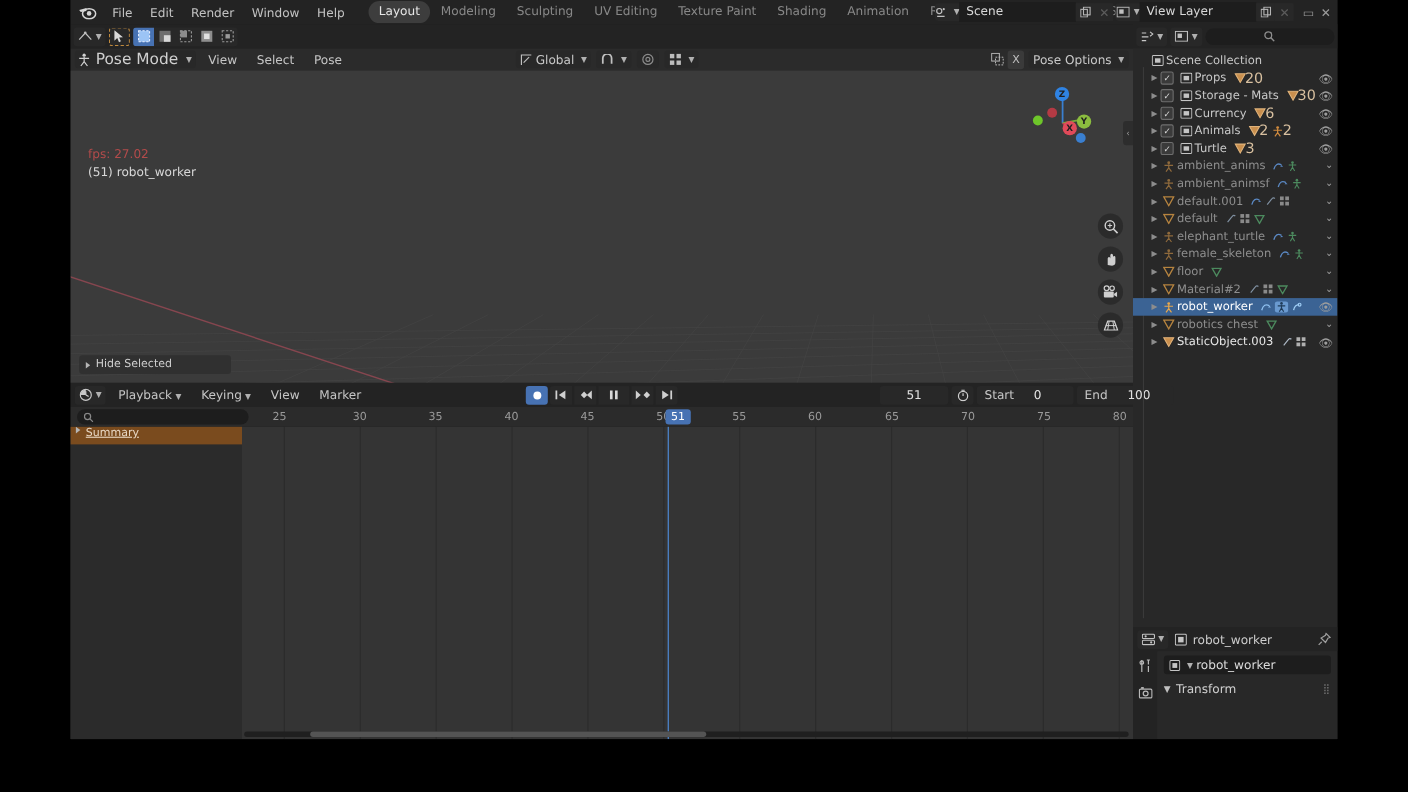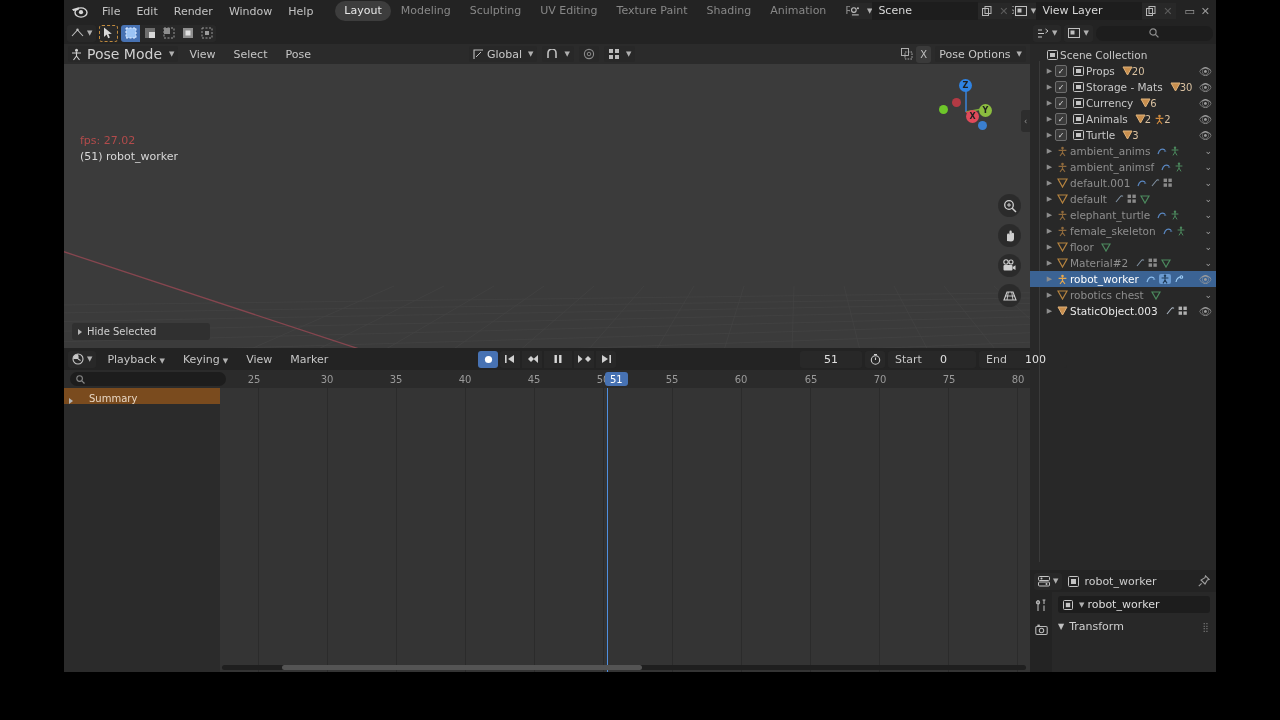--- a/index.html
+++ b/index.html
@@ -76,21 +76,21 @@
   .se-field .lab{color:#c6c6c6;}
   .se-field .val{color:#e2e2e2;}
   #tl-ruler{height:18px;background:#2b2b2b;position:relative;display:flex;align-items:center;}
   .ruler-tick{position:absolute;font-size:10px;color:#9a9a9a;transform:translateX(-50%);}
   #search-box{position:absolute;left:6px;top:2px;width:150px;height:14px;background:#1d1d1d;border-radius:7px;
               display:flex;align-items:center;padding-left:6px;color:#777;}
   #playhead-label{position:absolute;height:14px;background:#4772b3;border-radius:3px;color:#fff;font-size:10px;
                   display:flex;align-items:center;justify-content:center;padding:0 5px;}
   #tl-body{flex:1;background:#282828;position:relative;display:flex;}
   #chan-col{width:156px;background:#2b2b2b;}
-  .chan-row{height:16px;display:flex;align-items:flex-end;gap:16px;padding-left:5px;font-size:10px;}
+  .chan-row{height:16px;display:flex;align-items:flex-start;gap:5px;padding-left:5px;font-size:10px;text-decoration:underline;}
   .chan-row.summary{background:#7a4b1e;color:#e8d7c4;}
   #key-area{flex:1;position:relative;background:#343434;}
   .keycell{position:absolute;top:0;bottom:0;border-right:1px solid #2b2b2b;}
   #playhead{position:absolute;top:0;bottom:0;width:1px;background:#4f8fe0;}
   #tl-scroll{position:absolute;left:158px;right:4px;bottom:2px;height:5px;background:#1f1f1f;border-radius:3px;}
   #tl-scroll-thumb{position:absolute;left:60px;width:360px;height:5px;background:#545454;border-radius:3px;}
 
   
   #outliner{height:548px;background:#282828;display:flex;flex-direction:column;}
   #out-header{height:22px;background:#232323;display:flex;align-items:center;padding:0 3px;gap:3px;}
@@ -102,21 +102,21 @@
   .out-row .disc{width:11px;display:flex;align-items:center;justify-content:center;color:#8d8d8d;font-size:7px;}
   .out-row .cb{width:10px;height:10px;border:1px solid #6e6e6e;border-radius:2px;background:#3a3a3a;
                margin-right:4px;display:flex;align-items:center;justify-content:center;color:#ddd;font-size:8px;}
   .out-row .ic{width:15px;display:flex;align-items:center;justify-content:center;}
   .out-row .nm{color:#c8c8c8;white-space:nowrap;}
   .out-row.dim .nm{color:#8e8e8e;}
   .out-row.sel .nm{color:#fff;}
   .out-row.bold .nm{color:#e8e8e8;}
   .badges{display:flex;align-items:center;gap:3px;margin-left:7px;}
   .badge{display:flex;align-items:center;color:#b5b5b5;}
-  .badge .cnt{font-size:10px;color:#d8c0a0;margin-left:-1px;align-self:flex-end;}
+  .badge .cnt{font-size:13px;color:#d8c0a0;margin-left:-1px;align-self:flex-end;}
   .rowright{position:absolute;right:4px;display:flex;align-items:center;gap:6px;color:#9d9d9d;}
   .treeline{position:absolute;left:9px;top:0;bottom:0;width:1px;background:#3a3a3a;}
 
   
   #props{flex:1;background:#282828;display:flex;flex-direction:column;}
   #props-header{height:22px;background:#232323;display:flex;align-items:center;padding:0 4px;gap:6px;position:relative;}
   .bc{display:flex;align-items:center;gap:5px;color:#cdcdcd;}
   #props-main{flex:1;display:flex;}
   #props-tabs{width:22px;background:#232323;padding-top:4px;display:flex;flex-direction:column;
               align-items:center;gap:7px;}

